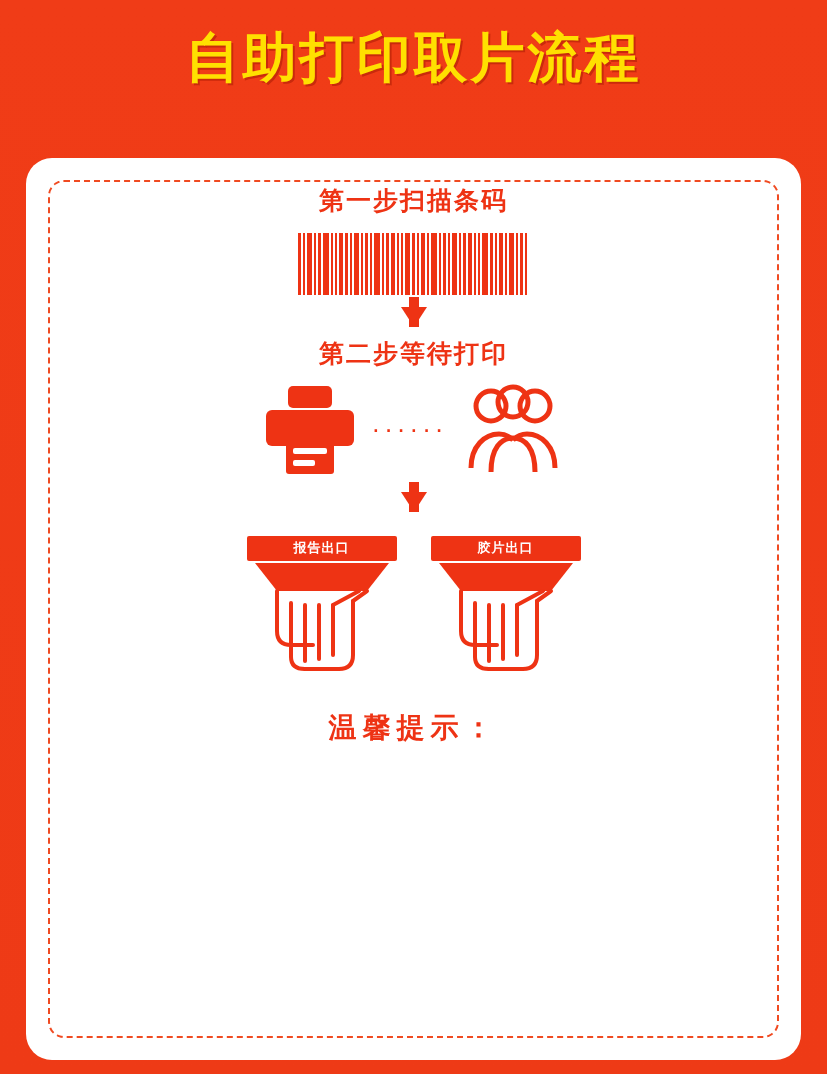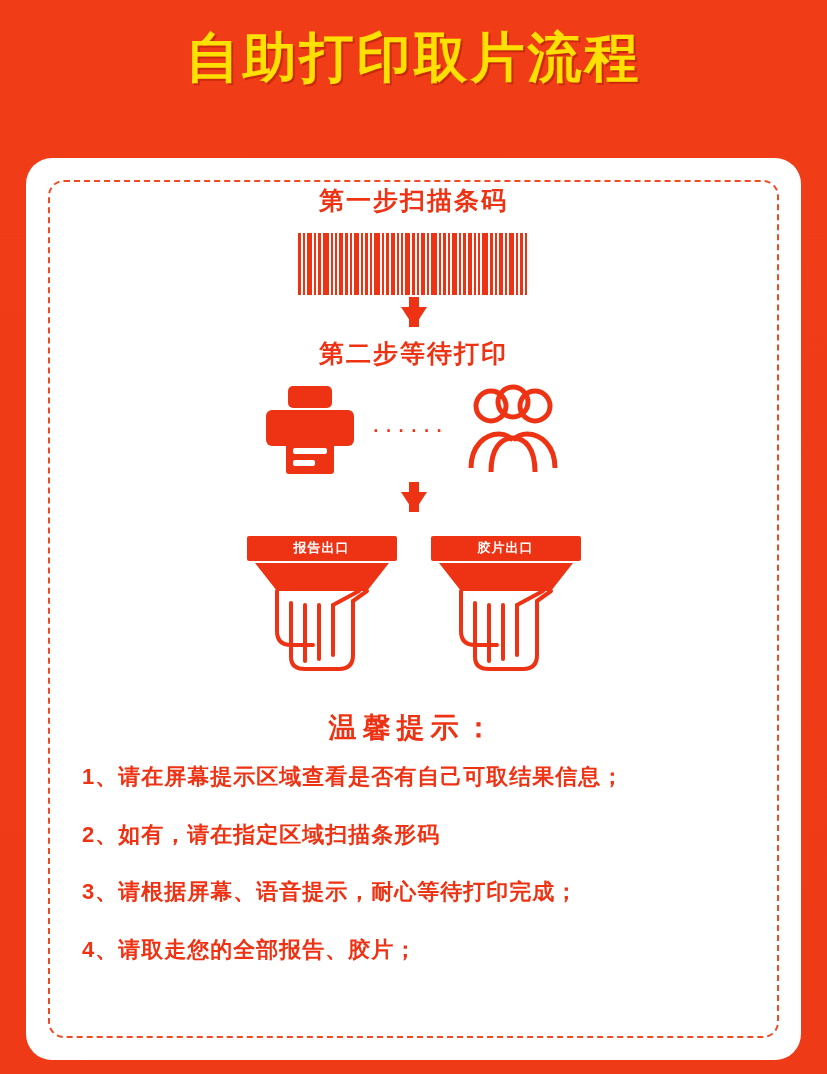--- a/index.html
+++ b/index.html
@@ -278,22 +278,16 @@
               <path d="M86 44 L112 30"></path>
               <path d="M58 108 L92 108 Q106 108 106 94 L106 40"></path>
               <path d="M106 40 L120 30"></path>
             </g>
           </svg>
         </div>
       </div>
 
       <div class="tips-title">温馨提示：</div>
 
-      <div class="tips">
-        <div class="tip">1、请在屏幕提示区域查看是否有自己可取结果信息；</div>
-        <div class="tip">2、如有，请在指定区域扫描条形码</div>
-        <div class="tip">3、请根据屏幕、语音提示，耐心等待打印完成；</div>
-        <div class="tip">4、请取走您的全部报告、胶片；</div>
-      </div>
 
     </div>
   </div>
 </div>
 
 </body></html>

